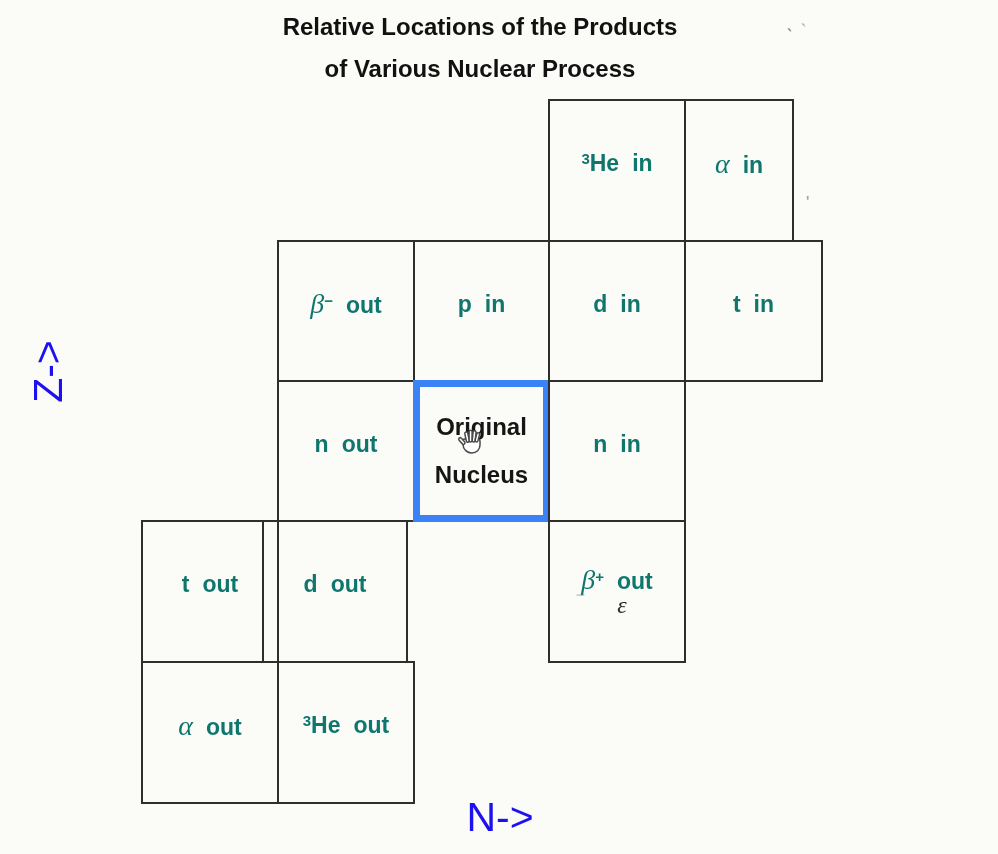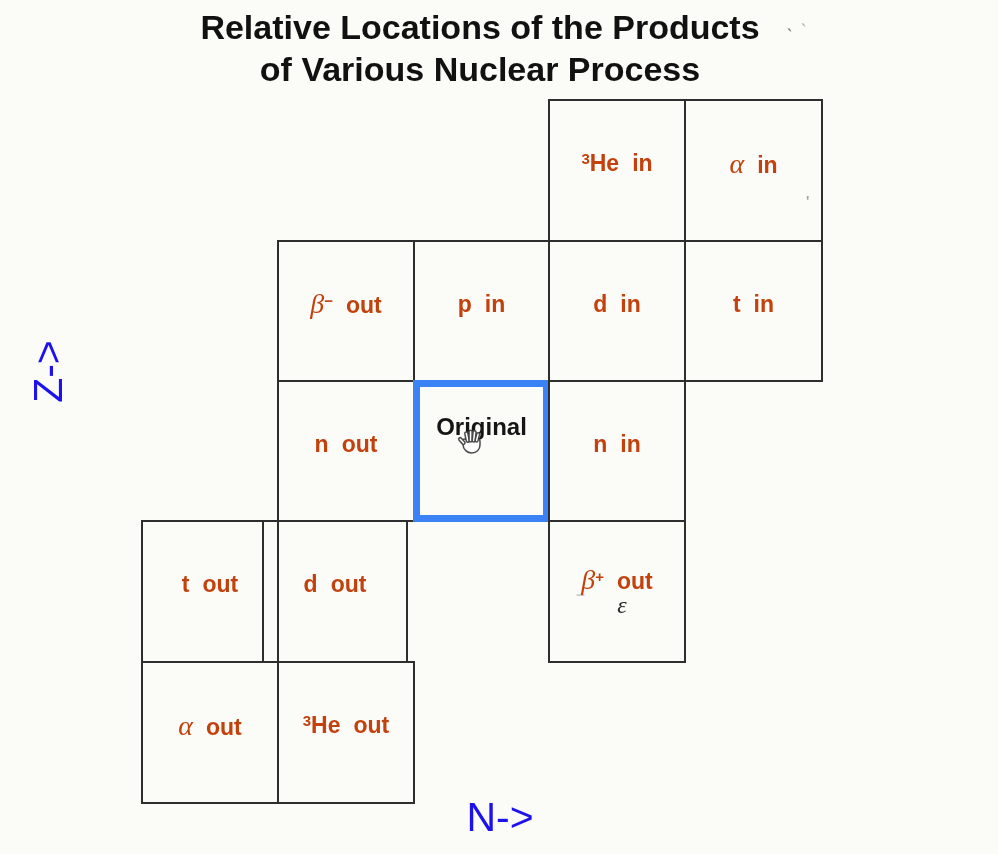--- a/index.html
+++ b/index.html
@@ -7,35 +7,35 @@
     width:998px;height:854px;position:relative;overflow:hidden;
     background:#fbfbf8;
     font-family:"Liberation Sans", sans-serif;
     color:#1a1a1a;
   }
   .stage{position:absolute;left:0;top:0;width:998px;height:854px;}
 
   
   .title{
     position:absolute;left:0;top:6px;width:960px;text-align:center;
-    font-weight:bold;font-size:34px;line-height:42px;color:#111;
+    font-weight:bold;font-size:24px;line-height:42px;color:#111;
     letter-spacing:0px;
   }
   .title .t-line{display:block;}
 
   
   .cell{
     position:absolute;box-sizing:border-box;
     border:2px solid #2e2e2e;background:transparent;
     display:flex;align-items:center;justify-content:center;
   }
   .cell.thick{border:7px solid #3b82f6;}
   .label{
     transform:translateY(-7px);
-    font-weight:bold;font-size:23px;color:#c2410c;white-space:nowrap;
+    font-weight:bold;font-size:23px;color:#0f766e;white-space:nowrap;
   }
   .label.lift-more{transform:translateY(-12px);}
   .sup{font-size:15px;vertical-align:7px;font-weight:bold;}
   .word{margin-left:13px;}
   .sym.greek{
     font-family:"Liberation Serif", serif;font-style:italic;
     font-weight:500;font-size:28px;
   }
   .label span:empty{display:none;}
 
@@ -84,21 +84,21 @@
 <div class="stage">
 
   <div class="title">
     <span class="t-line">Relative Locations of the Products</span>
     <span class="t-line">of Various Nuclear Process</span>
   </div>
 
   <div class="cell" style="left:548px;top:99px;width:138px;height:143px">
     <div class="label"><span class="sup">3</span><span class="sym">He</span><span class="word">in</span></div>
   </div>
-  <div class="cell" style="left:684px;top:99px;width:139px;height:143px">
+  <div class="cell" style="left:684px;top:99px;width:110px;height:143px">
     <div class="label"><span class="sym greek">α</span><span class="word">in</span></div>
   </div>
 
   <div class="cell" style="left:277px;top:240px;width:138px;height:142px">
     <div class="label"><span class="sym greek">β</span><span class="sup">−</span><span class="word">out</span></div>
   </div>
   <div class="cell" style="left:413px;top:240px;width:137px;height:142px">
     <div class="label"><span class="sym">p</span><span class="word">in</span></div>
   </div>
   <div class="cell" style="left:548px;top:240px;width:138px;height:142px">
@@ -106,20 +106,21 @@
   </div>
   <div class="cell" style="left:684px;top:240px;width:139px;height:142px">
     <div class="label"><span class="sym">t</span><span class="word">in</span></div>
   </div>
 
   <div class="cell" style="left:277px;top:380px;width:138px;height:142px">
     <div class="label"><span class="sym">n</span><span class="word">out</span></div>
   </div>
   <div class="cell thick" style="left:413px;top:380px;width:137px;height:142px">
     <div class="orig-line l1">Original</div>
+    <div class="orig-line l2">Nucleus</div>
     <svg class="hand" viewBox="0 0 22 22">
       <g fill="#ffffff" stroke="#4a4a4a" stroke-width="1.1" stroke-linecap="round" stroke-linejoin="round">
         <path d="M5.2 9.8 C5.2 9 6 8.6 6.7 9 L16.4 9 C17.2 9 17.6 9.5 17.6 10.3 L17.6 13.2 C17.6 16.6 15 19 11.6 19 C8.2 19 5.2 16.4 5.2 13.2 Z"></path>
         <rect x="3.2" y="7.4" width="2.2" height="5.8" rx="1.1" transform="rotate(-42 4.3 10.3)"></rect>
         <rect x="7.0" y="3.6" width="2.2" height="7.6" rx="1.1" transform="rotate(-12 8.1 7.4)"></rect>
         <rect x="9.6" y="2.4" width="2.2" height="8.6" rx="1.1"></rect>
         <rect x="12.2" y="2.8" width="2.2" height="8.2" rx="1.1" transform="rotate(6 13.3 6.9)"></rect>
         <rect x="14.6" y="4.2" width="2.1" height="6.8" rx="1.05" transform="rotate(14 15.65 7.6)"></rect>
       </g>
     </svg>

